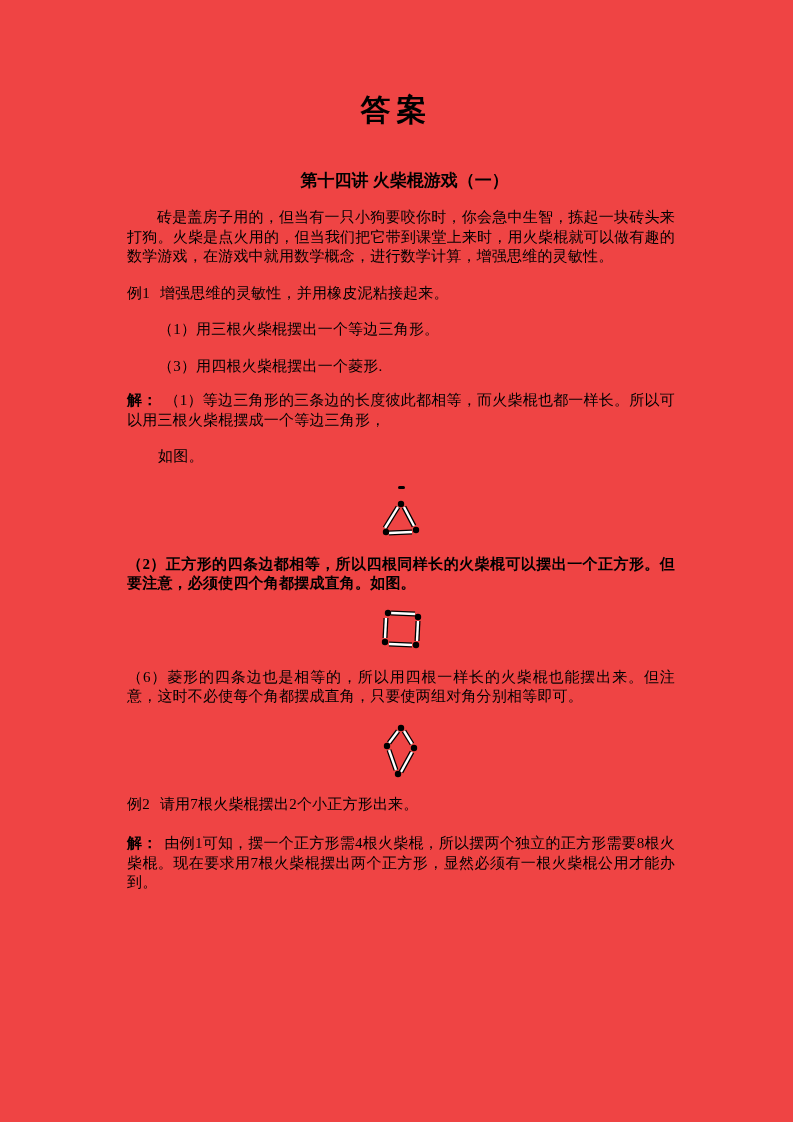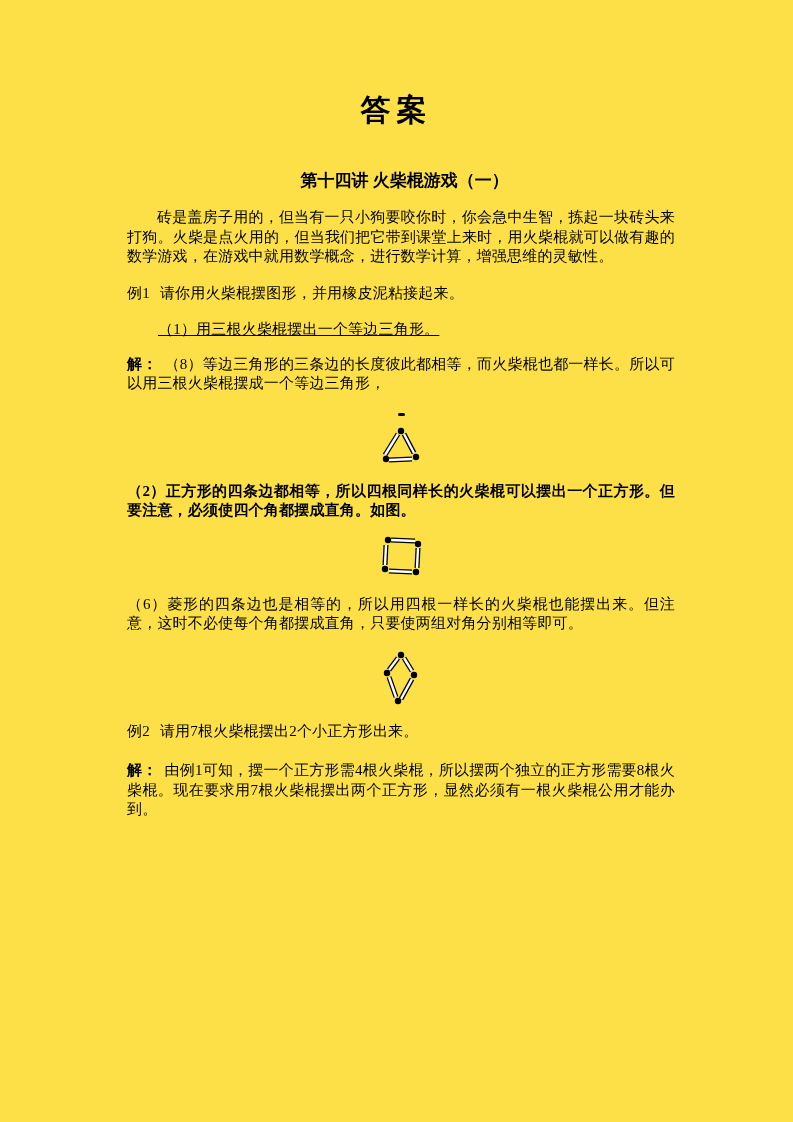--- a/index.html
+++ b/index.html
@@ -5,21 +5,21 @@
   html, body { margin: 0; padding: 0; }
   body {
     background: #ffffff;
     font-family: "Liberation Serif", "DejaVu Serif", serif;
     color: #000000;
   }
   .page {
     position: relative;
     width: 793px;
     height: 1122px;
-    background: #fde047;
+    background: #ef4444;
     overflow: hidden;
   }
   .doc-title {
     margin: 0;
     padding-top: 92px;
     text-align: center;
     font-size: 30px;
     line-height: 36px;
     font-weight: bold;
     letter-spacing: 6px;
@@ -36,21 +36,21 @@
     margin-left: 127px;
     width: 548px;
     font-size: 15px;
     line-height: 19.5px;
     letter-spacing: 0.2px;
     text-align: justify;
   }
   .content p { margin: 0; }
   .p-intro   { margin-top: 16px !important; text-indent: 2em; }
   .p-block   { margin-top: 17px !important; }
-  .p-item    { margin-top: 17px !important; padding-left: 31px; text-decoration: underline; }
+  .p-item    { margin-top: 17px !important; padding-left: 31px; }
   .lbl { font-weight: normal; margin-right: 10px; }
   .lbl-sol { font-weight: bold; margin-right: 7px; }
   .figure-row {
     margin-top: 10px;
     text-align: center;
   }
   .small-mark {
     display: inline-block;
     width: 7px;
     height: 3px;
@@ -66,26 +66,28 @@
 <div class="page">
 
   <h1 class="doc-title">答案</h1>
 
   <h2 class="section-heading">第十四讲 火柴棍游戏（一）</h2>
 
   <div class="content">
 
     <p class="p-intro">砖是盖房子用的，但当有一只小狗要咬你时，你会急中生智，拣起一块砖头来打狗。火柴是点火用的，但当我们把它带到课堂上来时，用火柴棍就可以做有趣的数学游戏，在游戏中就用数学概念，进行数学计算，增强思维的灵敏性。</p>
 
-    <p class="p-block"><b class="lbl">例1</b><span>请你用火柴棍摆图形，并用橡皮泥粘接起来。</span></p>
+    <p class="p-block"><b class="lbl">例1</b><span>增强思维的灵敏性，并用橡皮泥粘接起来。</span></p>
 
     <p class="p-item">（1）用三根火柴棍摆出一个等边三角形。</p>
+    <p class="p-item">（3）用四根火柴棍摆出一个菱形.</p>
 
-    <p class="p-block" style="margin-top:15px !important;"><b class="lbl-sol">解：</b><span>（8）等边三角形的三条边的长度彼此都相等，而火柴棍也都一样长。所以可以用三根火柴棍摆成一个等边三角形，</span></p>
+    <p class="p-block" style="margin-top:15px !important;"><b class="lbl-sol">解：</b><span>（1）等边三角形的三条边的长度彼此都相等，而火柴棍也都一样长。所以可以用三根火柴棍摆成一个等边三角形，</span></p>
 
+    <p class="p-item">如图。</p>
 
     <div class="mark-row"><span class="small-mark"></span></div>
 
     <div class="figure-row" style="margin-top:8px;">
       <svg width="46" height="44" viewBox="0 0 46 44">
 
         <line x1="20" y1="10" x2="7" y2="31" stroke="#000" stroke-width="5"></line>
         <line x1="20" y1="10" x2="7" y2="31" stroke="#fff" stroke-width="2.4"></line>
         <line x1="26" y1="10" x2="36" y2="29" stroke="#000" stroke-width="5"></line>
         <line x1="26" y1="10" x2="36" y2="29" stroke="#fff" stroke-width="2.4"></line>

